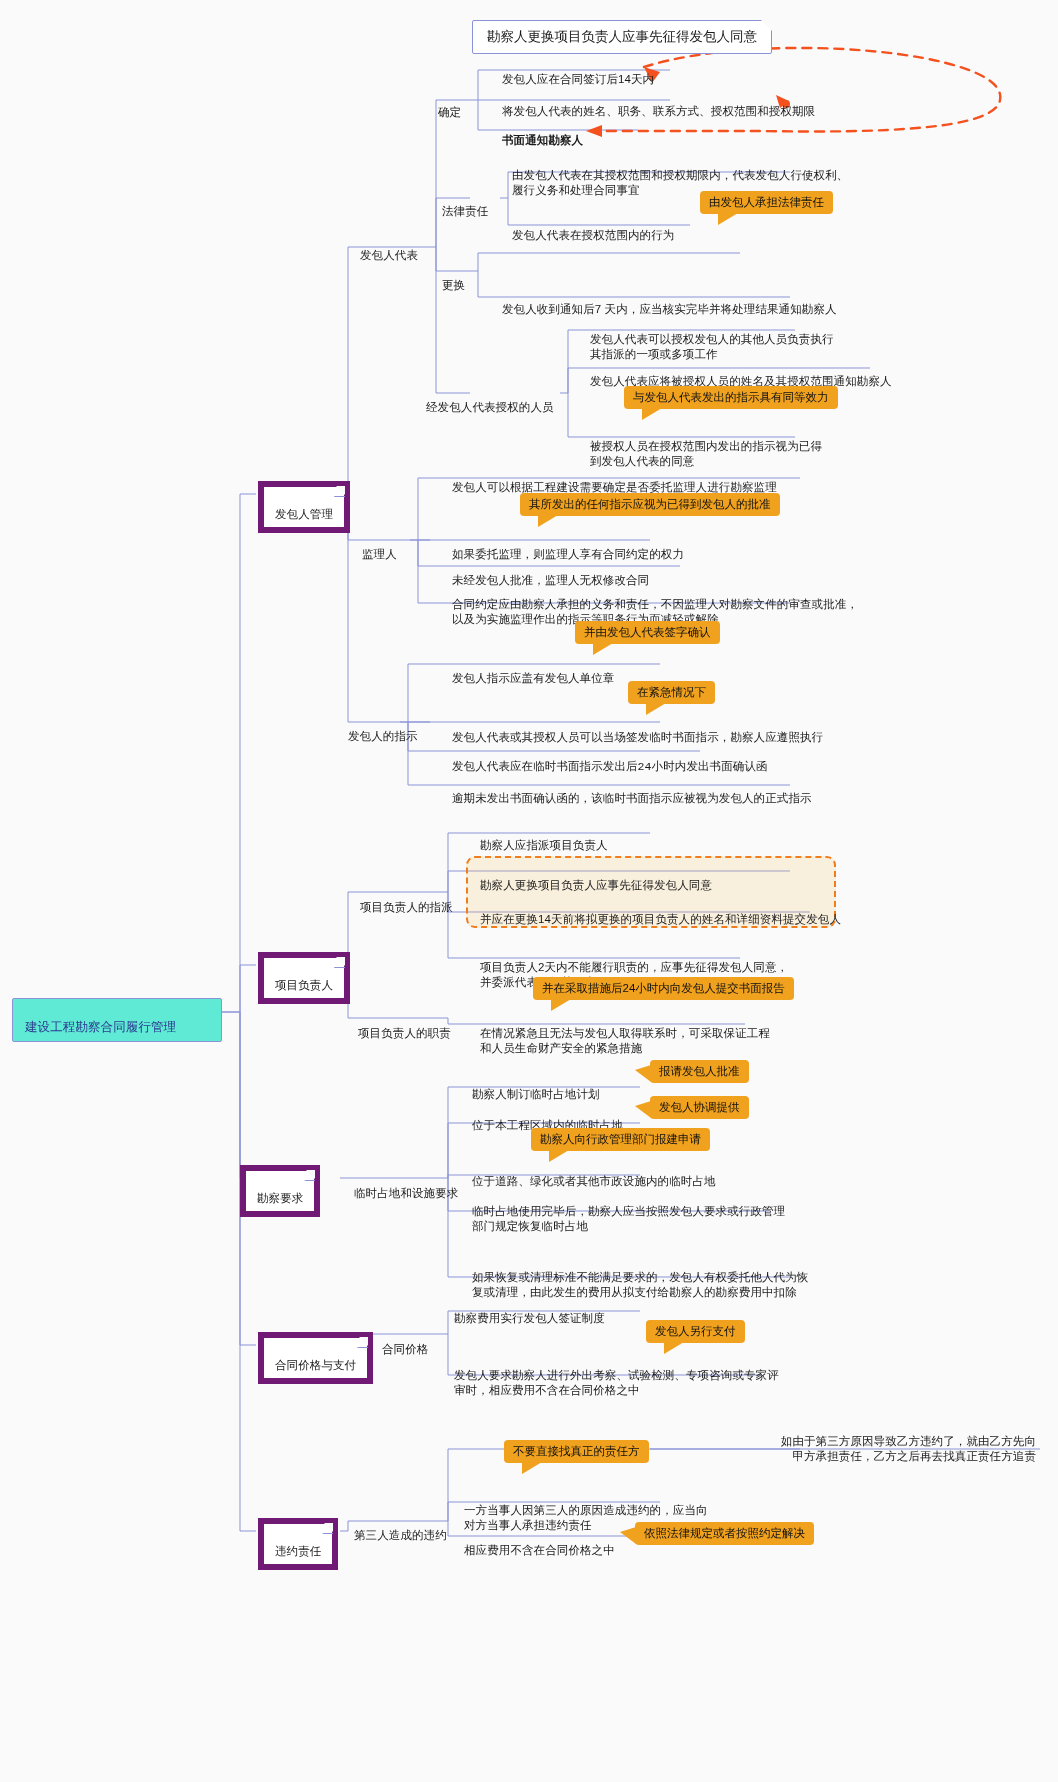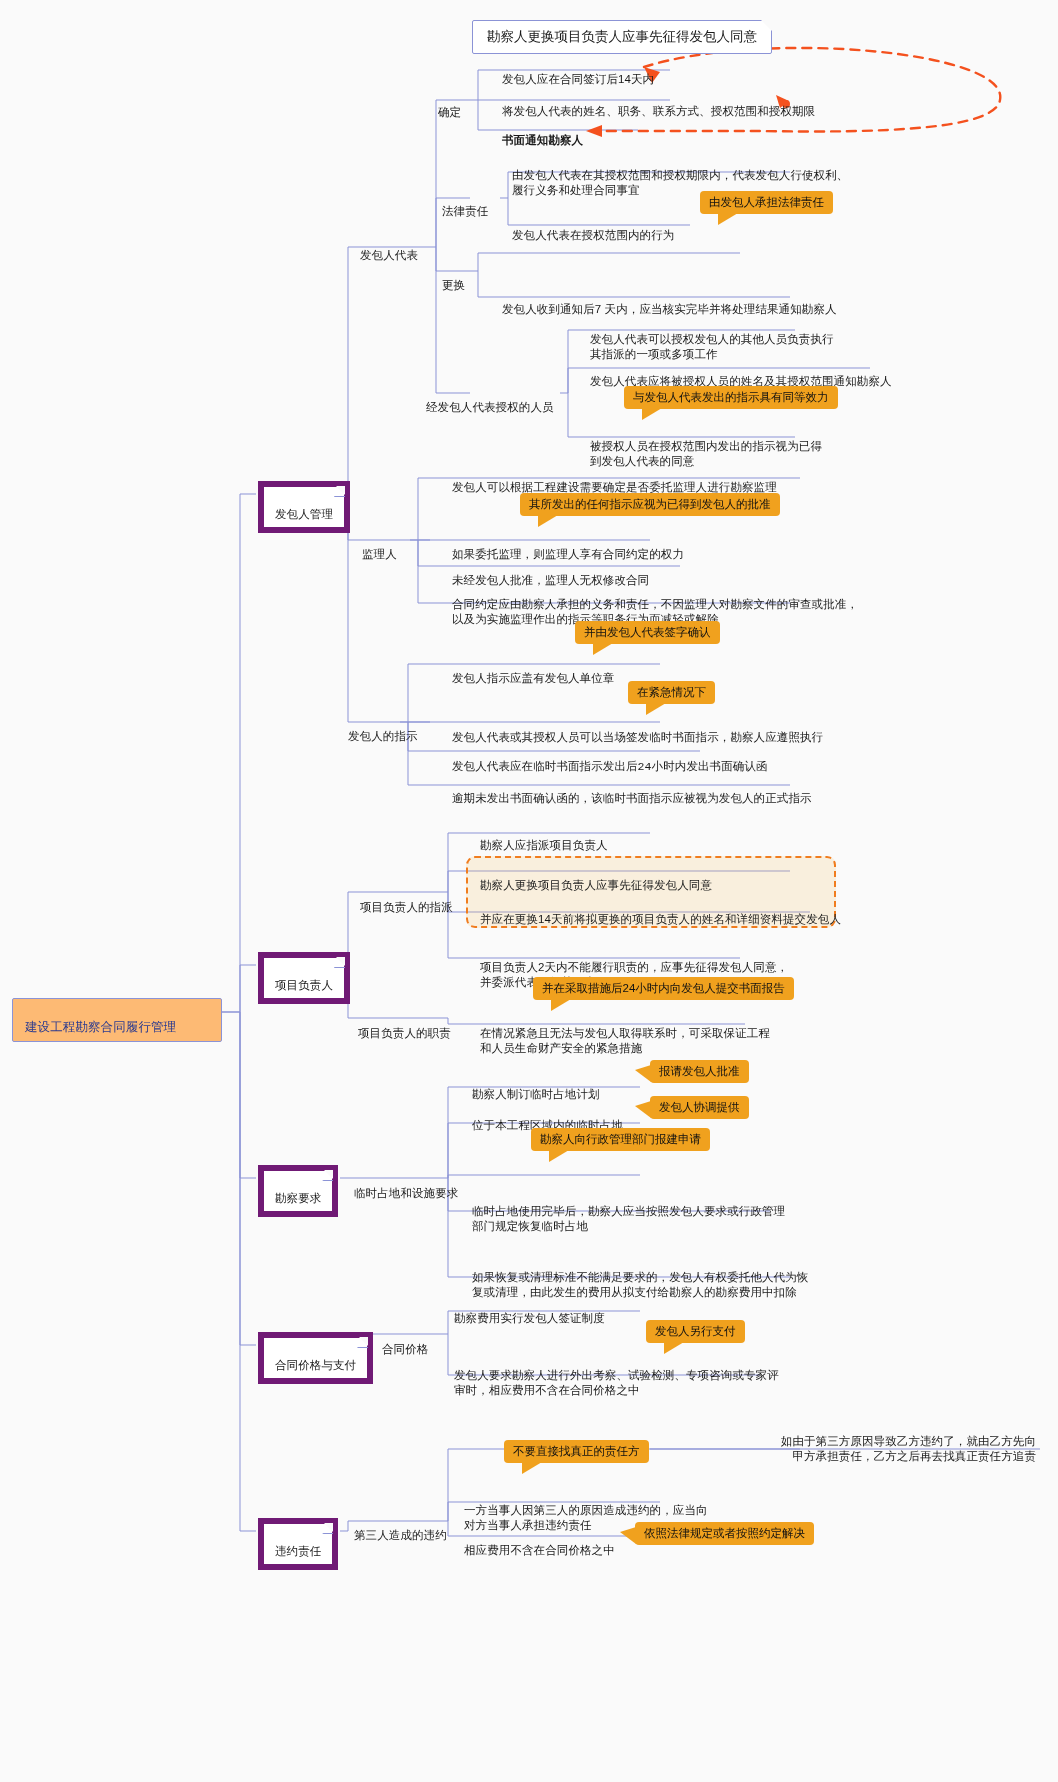--- a/index.html
+++ b/index.html
@@ -19,21 +19,21 @@
     position:absolute;
     font-size:11.5px;
     line-height:15px;
     color:#1a1a1a;
     white-space:pre-line;
     letter-spacing:.1px;
   }
   
   .root {
     border:1px solid #8b93d6;
-    background:#fdba74;
+    background:#5eead4;
     color:#2b3a8f;
     padding:6px 12px;
     font-size:12.5px;
     border-radius:2px;
   }
   
   .boxed {
     border:6px solid #701a75;
     background:#fff;
     padding:5px 11px;
@@ -357,40 +357,43 @@
     <span>项目负责人的职责</span>
   </div>
   <div class="callout down" style="left:533px; top:977px;">
     <span>并在采取措施后24小时内向发包人提交书面报告</span>
   </div>
   <div class="node leaf" style="left:478px; top:1010px;">
     <span>在情况紧急且无法与发包人取得联系时，可采取保证工程
 和人员生命财产安全的紧急措施</span>
   </div>
 
-  <div class="node boxed" style="left:258px; top:1165px;">
+  <div class="node boxed" style="left:240px; top:1165px;">
     <span>勘察要求</span>
   </div>
   <div class="node leaf" style="left:352px; top:1170px;">
     <span>临时占地和设施要求</span>
   </div>
   <div class="node leaf" style="left:470px; top:1071px;">
     <span>勘察人制订临时占地计划</span>
   </div>
   <div class="callout left" style="left:650px; top:1060px;">
     <span>报请发包人批准</span>
   </div>
   <div class="node leaf" style="left:470px; top:1102px;">
     <span>位于本工程区域内的临时占地</span>
   </div>
   <div class="callout left" style="left:650px; top:1096px;">
     <span>发包人协调提供</span>
   </div>
   <div class="callout down" style="left:531px; top:1128px;">
     <span>勘察人向行政管理部门报建申请</span>
+  </div>
+  <div class="node leaf" style="left:470px; top:1158px;">
+    <span>位于道路、绿化或者其他市政设施内的临时占地</span>
   </div>
   <div class="node leaf" style="left:470px; top:1188px;">
     <span>临时占地使用完毕后，勘察人应当按照发包人要求或行政管理
 部门规定恢复临时占地</span>
   </div>
   <div class="node leaf" style="left:470px; top:1254px;">
     <span>如果恢复或清理标准不能满足要求的，发包人有权委托他人代为恢
 复或清理，由此发生的费用从拟支付给勘察人的勘察费用中扣除</span>
   </div>
 

